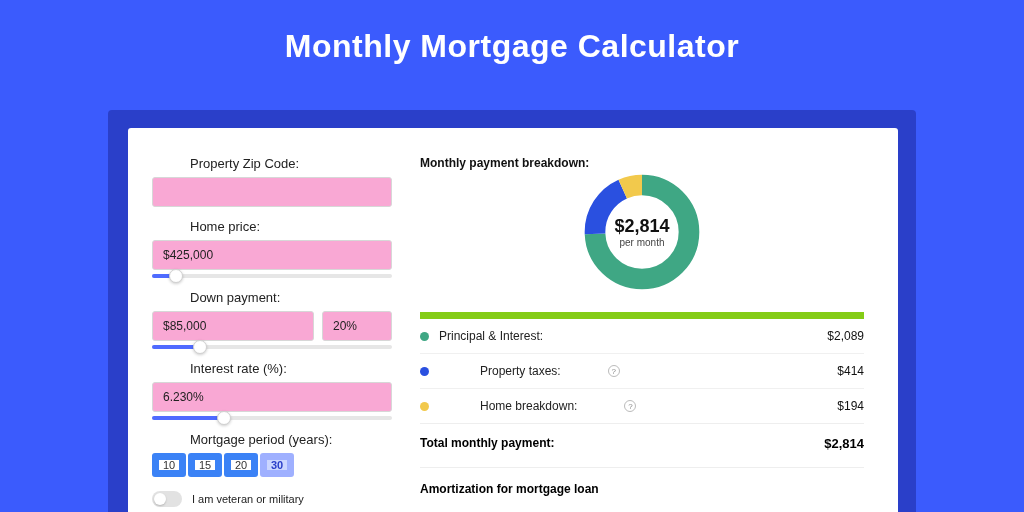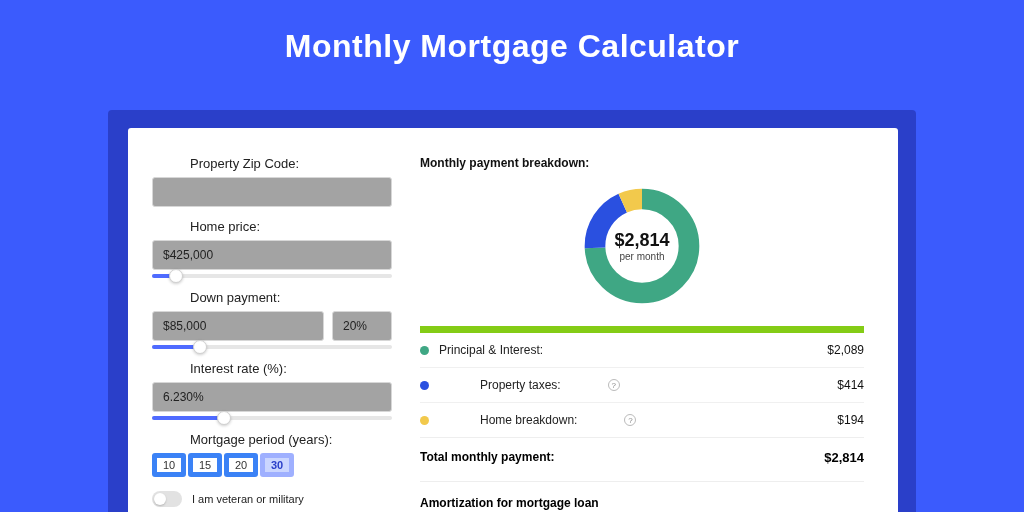--- a/index.html
+++ b/index.html
@@ -4,36 +4,36 @@
 <style>
   * { box-sizing: border-box; margin: 0; padding: 0; font-family: Arial, Helvetica, sans-serif; }
   html, body { width: 1024px; height: 512px; overflow: hidden; }
   body { background: #3b5bfd; }
   .page-title { color: #fff; text-align: center; font-weight: 800; font-size: 32px; padding: 28px 0 22px 0; letter-spacing: 0.5px; }
   .card-shadow { position: absolute; left: 108px; top: 110px; width: 808px; height: 402px; background: #2a3fc9; border-radius: 4px 4px 0 0; }
   .card { position: absolute; left: 128px; top: 128px; width: 770px; height: 384px; background: #fff; border-radius: 3px 3px 0 0; padding: 28px 34px 0 24px; display: flex; gap: 28px; }
   .left { width: 240px; flex: 0 0 240px; }
   .right { flex: 1; }
   .lbl { font-size: 13px; color: #222; margin-bottom: 6px; padding-left: 38px; }
-  .field { width: 100%; height: 30px; border: 1px solid #d7d7d7; border-radius: 3px; background: #a3a3a3; padding: 0 10px; font-size: 12px; color: #222; }
+  .field { width: 100%; height: 30px; border: 1px solid #d7d7d7; border-radius: 3px; background: #f9a8d4; padding: 0 10px; font-size: 12px; color: #222; }
   .group { margin-bottom: 12px; }
   .slider-track { position: relative; height: 4px; background: #e6e6e6; border-radius: 2px; margin-top: 4px; }
   .slider-fill { position: absolute; left: 0; top: 0; height: 4px; background: #4f6bff; border-radius: 2px; }
   .slider-thumb { position: absolute; top: 50%; width: 14px; height: 14px; background: #fff; border: 1px solid #d0d0d0; border-radius: 50%; transform: translate(-50%, -50%); box-shadow: 0 1px 3px rgba(0,0,0,0.2); }
   .row2 { display: flex; gap: 8px; }
   .row2 .field:first-child { flex: 1; }
-  .row2 .field:last-child { width: 60px; }
+  .row2 .field:last-child { width: 70px; }
   .period-btns { display: flex; gap: 2px; }
-  .period-btn { width: 34px; height: 24px; font-size: 11px; border: 5px solid #3b82f6; background: #fff; border-radius: 3px; color: #333; display: flex; align-items: center; justify-content: center; }
+  .period-btn { width: 34px; height: 24px; font-size: 11px; border: 7px solid #3b82f6; background: #fff; border-radius: 3px; color: #333; display: flex; align-items: center; justify-content: center; }
   .period-btn.active { background: #cbd6ff; border-color: #9fb0ff; color: #2a3fc9; font-weight: 600; }
   .toggle-row { display: flex; align-items: center; gap: 10px; margin-top: 14px; }
   .toggle { width: 30px; height: 16px; background: #e2e2e2; border-radius: 10px; position: relative; }
   .toggle-knob { position: absolute; width: 12px; height: 12px; background: #fff; border-radius: 50%; top: 2px; left: 2px; box-shadow: 0 1px 2px rgba(0,0,0,0.2); }
   .toggle-label { font-size: 11px; color: #222; }
-  .section-title { font-size: 12px; font-weight: 700; color: #111; margin-bottom: 14px; }
+  .section-title { font-size: 12px; font-weight: 700; color: #111; }
   .donut-wrap { display: flex; justify-content: center; margin-bottom: 18px; }
   .donut { position: relative; width: 124px; height: 124px; }
   .donut svg { width: 124px; height: 124px; transform: rotate(-90deg); }
   .donut-center { position: absolute; inset: 0; display: flex; flex-direction: column; align-items: center; justify-content: center; }
   .donut-amt { font-size: 18px; font-weight: 800; color: #111; }
   .donut-sub { font-size: 10px; color: #444; }
   .legend { border-top: 7px solid #84cc16; }
   .legend-row { display: flex; align-items: center; padding: 10px 0; font-size: 12px; color: #222; }
   .legend-row + .legend-row { border-top: 1px solid #f0f0f0; gap: 41px; }
   .dot { width: 9px; height: 9px; border-radius: 50%; margin-right: 10px; flex: 0 0 auto; }

